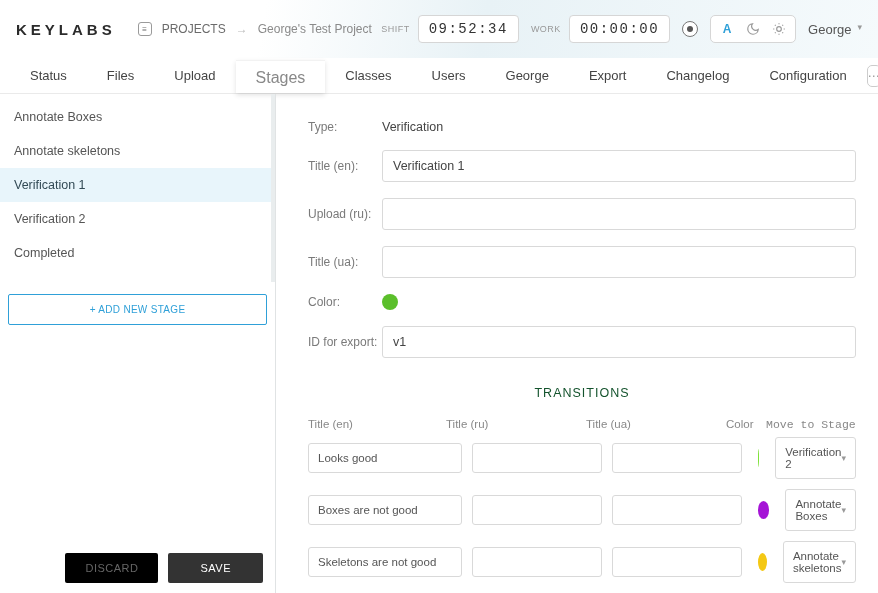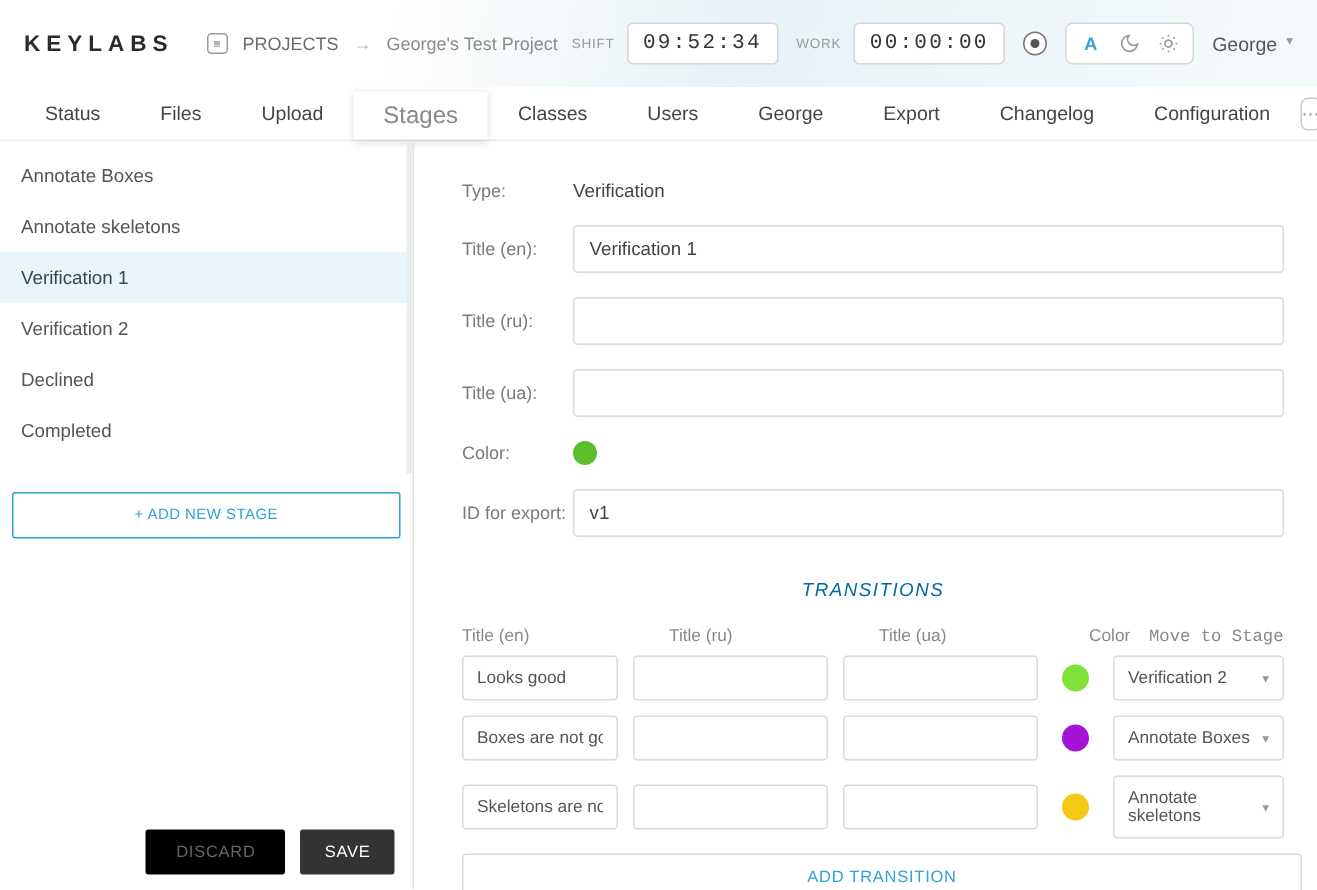--- a/index.html
+++ b/index.html
@@ -32,35 +32,35 @@
 
 
 .main { display: flex; height: calc(593px - 58px - 36px); }
 .sidebar { width: 276px; border-right: 1px solid #e0e3e4; display:flex; flex-direction:column; position:relative; }
 .stage-list { flex: 0 0 auto; padding: 6px 0 12px 0; border-right:4px solid #e9edee;}
 .stage-item { padding: 10px 14px; font-size: 12.5px; color: #555; cursor: pointer; }
 .stage-item.active { background: #e8f5fb; color: #324a55; }
 .add-stage-btn { margin: 12px 8px 0 8px; border: 1px solid #2fa0d8; color: #2fa0d8; background: #fff; border-radius: 2px; padding: 9px 0; font-size: 10px; letter-spacing: 0.3px; cursor: pointer; text-align:center;}
 .sidebar-footer { position:absolute; bottom:0; left:0; right:4px; padding: 10px 8px; display:flex; gap:10px; justify-content:flex-end; background:#fff;}
 .btn-discard { background:#000000; color:#666; border:none; padding:9px 20px; font-size:11px; letter-spacing:0.5px; border-radius:2px; cursor:pointer;}
-.btn-save { background:#333; color:#fff; border:none; padding:9px 16px; font-size:11px; letter-spacing:0.5px; border-radius:2px; cursor:pointer;}
+.btn-save { background:#333; color:#fff; border:none; padding:9px 32px; font-size:11px; letter-spacing:0.5px; border-radius:2px; cursor:pointer;}
 
 .content { flex:1; padding: 26px 22px 10px 32px; overflow:auto;}
 .form-row { display:flex; align-items:center; margin-bottom: 16px;}
 .form-label { width: 74px; font-size: 12px; color: #7a7a7a;}
 .form-value-text { font-size: 12.5px; color: #444; }
 .text-input { flex:1; max-width: 486px; border:1px solid #d9d9d9; border-radius:3px; padding:8px 10px; font-size:12.5px; color:#444; background:#fff;}
 .color-dot { width:16px; height:16px; border-radius:50%; display:inline-block; }
 
-.section-title { text-align:center; font-size:12.5px; letter-spacing:1px; color:#0369a1; margin: 28px 0 18px 0; font-style: italic;}
+.section-title { text-align:center; font-size:12.5px; letter-spacing:1px; color:#14532d; margin: 28px 0 18px 0;}
 .trans-header { display:flex; gap:10px; padding: 0 0 6px 0; font-size:11.5px; color:#888;}
 .th-en{ width:128px;} .th-ru{ width:130px;} .th-ua{ width:130px;} .th-color{ width:30px;} .th-stage{flex:1;font-family:Liberation Mono, monospace;}
 .trans-row { display:flex; gap:10px; align-items:center; margin-bottom:10px;}
 .trans-input { border:1px solid #d9d9d9; border-radius:3px; padding:8px 9px; font-size:11.5px; color:#555; background:#fff;}
-.ti-en{width:104px;} .ti-ru{width:130px;} .ti-ua{width:130px;}
+.ti-en{width:154px;} .ti-ru{width:130px;} .ti-ua{width:130px;}
 .trans-color { width:18px; height:18px; border-radius:50%; margin: 0 6px;}
 .stage-select { flex:1; max-width:124px; border:1px solid #d9d9d9; border-radius:3px; padding:8px 9px; font-size:11.5px; color:#555; background:#fff; display:flex; align-items:center; justify-content:space-between; cursor:pointer;}
 .add-trans { border:1px solid #d9d9d9; border-radius:3px; padding:9px 0; text-align:center; font-size:11px; letter-spacing:0.5px; color:#2fa0d8; cursor:pointer; margin-top:4px; width: 560px;}
 </style>
 </head>
 <body>
 
 <div class="header">
   <div class="logo">KEYLABS</div>
   <div class="crumb">
@@ -116,41 +116,40 @@
   <div class="tabs-more">⋯</div>
 </div>
 
 <div class="main">
   <div class="sidebar">
     <div class="stage-list">
       <div class="stage-item">Annotate Boxes</div>
       <div class="stage-item">Annotate skeletons</div>
       <div class="stage-item active">Verification 1</div>
       <div class="stage-item">Verification 2</div>
-      <div class="stage-item">Declined</div>
       <div class="stage-item">Completed</div>
     </div>
     <div class="add-stage-btn">+ ADD NEW STAGE</div>
     <div class="sidebar-footer">
       <button class="btn-discard">DISCARD</button>
       <button class="btn-save">SAVE</button>
     </div>
   </div>
 
   <div class="content">
     <div class="form-row">
       <div class="form-label">Type:</div>
       <div class="form-value-text">Verification</div>
     </div>
     <div class="form-row">
       <div class="form-label">Title (en):</div>
       <input class="text-input" value="Verification 1" style="">
     </div>
     <div class="form-row">
-      <div class="form-label">Title (ru):</div>
+      <div class="form-label">Upload (ru):</div>
       <input class="text-input" value="" style="">
     </div>
     <div class="form-row">
       <div class="form-label">Title (ua):</div>
       <input class="text-input" value="" style="">
     </div>
     <div class="form-row">
       <div class="form-label">Color:</div>
       <span class="color-dot" style="background:#5bbf2b"></span>
     </div>

